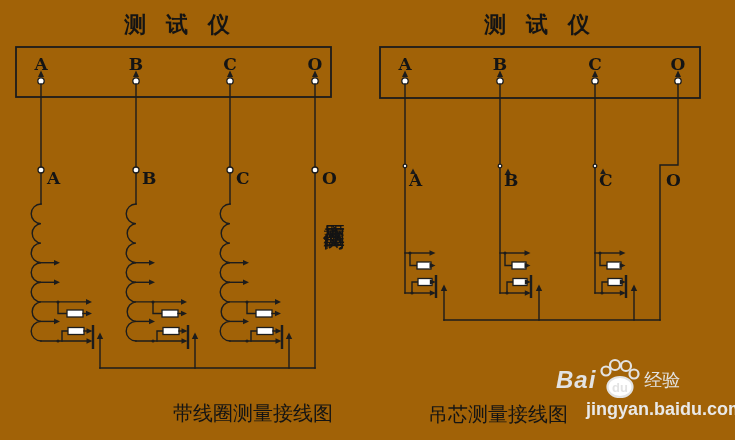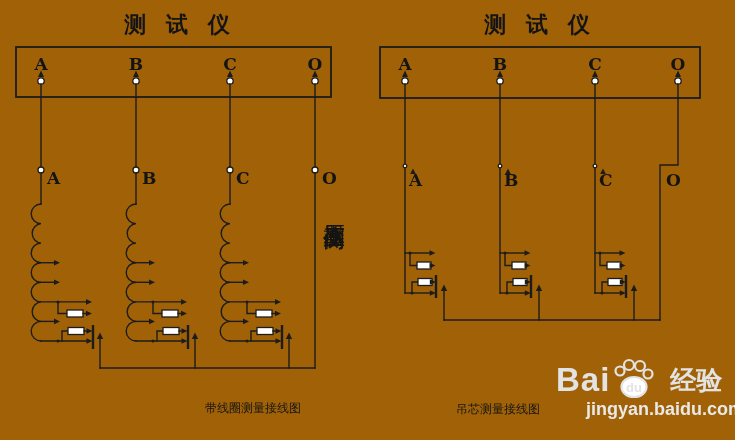--- a/index.html
+++ b/index.html
@@ -8,29 +8,29 @@
   svg text{user-select:none;}
   .wire{stroke:#1c1c1c;stroke-width:1.4;fill:none;stroke-linecap:square;}
   .box{stroke:#1c1c1c;stroke-width:1.8;fill:none;}
   .bar{stroke:#1c1c1c;stroke-width:2.4;fill:none;}
   .dot{fill:#1c1c1c;stroke:none;}
   .tri{fill:#1c1c1c;stroke:none;}
   .res{fill:#ffffff;stroke:#1c1c1c;stroke-width:1.3;}
   .node{fill:#ffffff;stroke:#1c1c1c;stroke-width:1.3;}
   .letter{font-family:"DejaVu Serif",serif;font-size:17px;font-weight:bold;fill:#141414;}
   .dtitle{font-family:"DejaVu Sans",sans-serif;font-size:22px;font-weight:bold;fill:#141414;letter-spacing:6px;}
-  .caption{position:absolute;width:180px;text-align:center;font-size:12px;color:#141414;
+  .caption{position:absolute;width:180px;text-align:center;font-size:20px;color:#141414;
            font-family:"DejaVu Sans",sans-serif;white-space:nowrap;}
   .side-label{position:absolute;left:319px;top:206px;writing-mode:vertical-rl;text-orientation:upright;
            font-size:22px;letter-spacing:1px;color:#141414;font-family:"DejaVu Sans",sans-serif;}
   .watermark{position:absolute;left:556px;top:358px;width:179px;color:#e3e3e3;
            font-family:"Liberation Sans",sans-serif;}
   .wm-row{display:flex;align-items:center;}
-  .wm-bai{font-size:33px;font-weight:bold;letter-spacing:1px;}
-  .wm-jy{font-size:26px;font-weight:bold;margin-left:14px;}
+  .wm-bai{font-size:24px;font-weight:bold;letter-spacing:1px;font-style:italic;}
+  .wm-jy{font-size:18px;font-weight:normal;margin-left:2px;}
   .wm-url{font-size:18px;font-weight:bold;margin-left:30px;margin-top:-3px;color:#e9e9e9;}
 </style>
 </head>
 <body>
 
 <div class="canvas">
 
   <svg width="735" height="440" viewBox="0 0 735 440">
     <defs>
 

